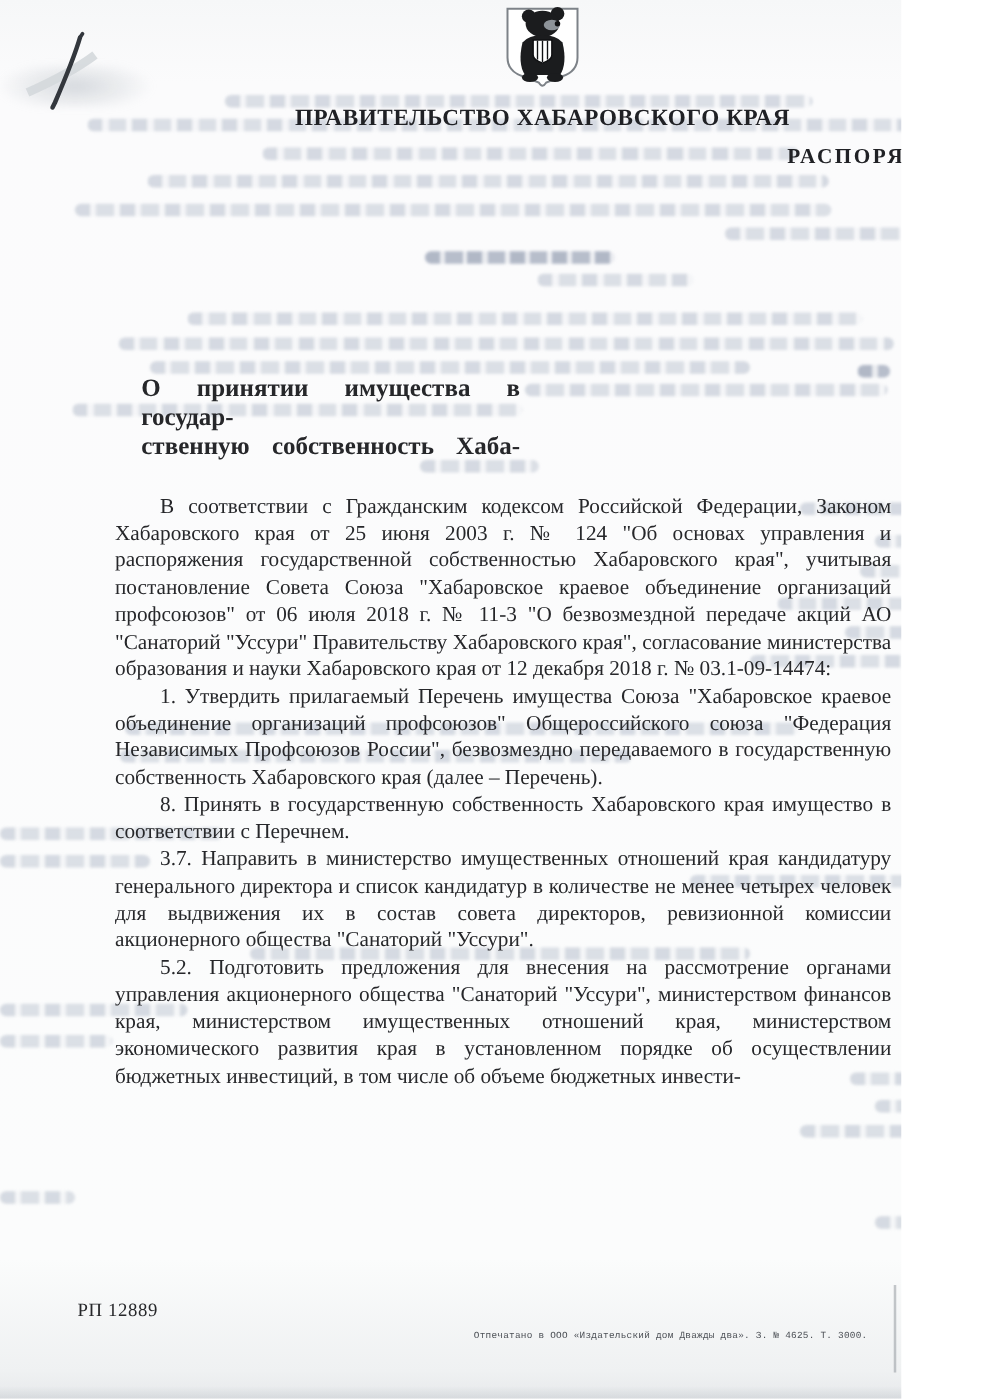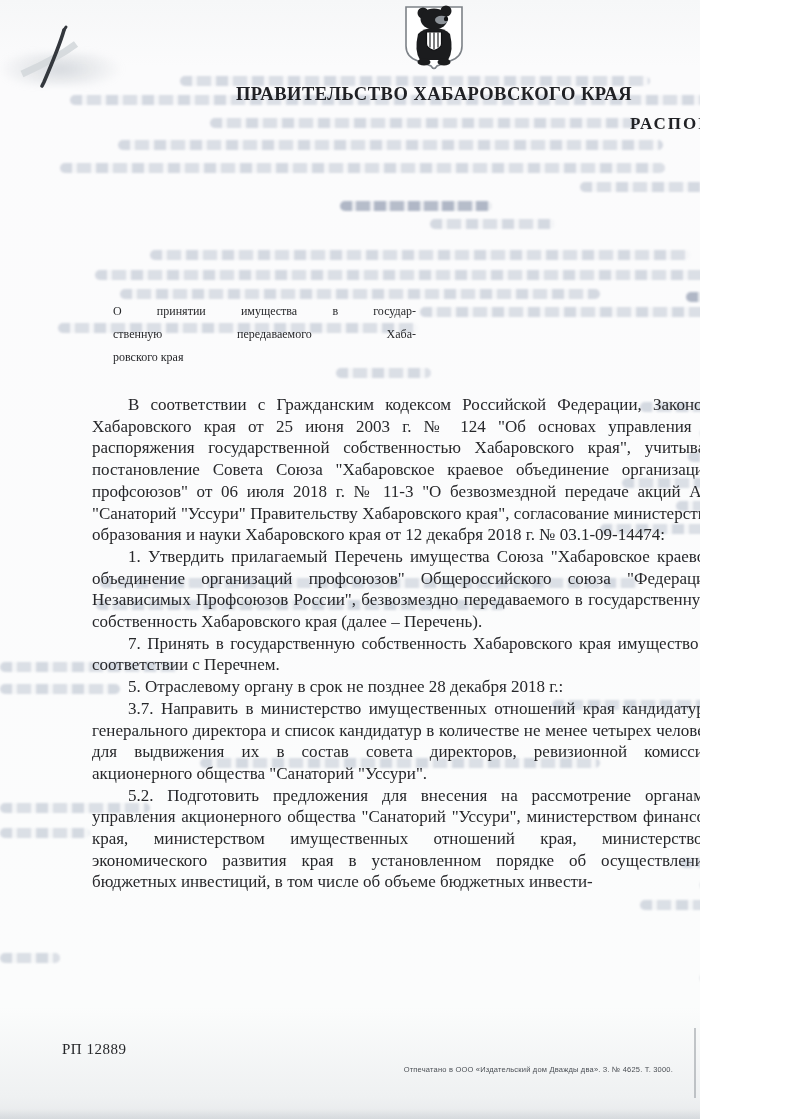--- a/index.html
+++ b/index.html
@@ -1,40 +1,40 @@
 <!DOCTYPE html>
 <html><head>
 <meta charset="utf-8">
 <style>
   html,body{margin:0;padding:0;background:#fff;}
   .page{position:relative;width:700px;height:1119px;overflow:hidden;
         background:linear-gradient(180deg,#f6f7f8 0%,#fbfbfc 6%,#fbfcfc 90%,#eff1f2 98%,#e7e9eb 100%);
-        font-family:"Liberation Serif","DejaVu Serif",serif;color:#26272a;}
+        font-family:"Liberation Serif","DejaVu Serif",serif;color:#26272a;padding-left:21px;}
   
   .header{position:absolute;left:68px;top:3px;width:732px;text-align:center;}
   .emblem{display:inline-block;}
   .authority{margin-top:7px;font-weight:bold;font-size:18.5px;letter-spacing:.5px;color:#202125;}
   .doc-type{margin-top:9px;font-weight:bold;font-size:17px;letter-spacing:2px;color:#202125;text-align:right;}
   
   .requisites{position:absolute;left:0;top:183px;width:800px;height:60px;font-size:16.5px;}
   .date-cell{position:absolute;left:103px;top:0;width:229px;border-bottom:1.4px solid #34373c;padding:0 0 4px 4px;}
   .num-label{position:absolute;left:347px;top:8px;font-size:13px;}
   .num-cell{position:absolute;left:366px;top:0;width:226px;border-bottom:1.4px solid #34373c;padding-bottom:4px;text-align:center;}
   .place{position:absolute;left:103px;top:28px;width:229px;text-align:center;font-size:15px;}
   
-  .subject{position:absolute;left:113px;top:300px;width:303px;font-size:12px;line-height:23px;}
+  .subject{position:absolute;left:113px;top:300px;width:303px;font-size:20px;line-height:23px;font-weight:bold;}
   .subject .jl{display:block;text-align:justify;text-align-last:justify;}
   .subject .last{display:block;text-align:left;}
   
   .body{position:absolute;left:92px;top:394px;width:621px;font-size:17px;line-height:21.7px;text-align:justify;}
   .body p{margin:0;text-indent:36px;}
   
   .blank-code{position:absolute;left:62px;top:1041px;font-size:15px;letter-spacing:.5px;}
   .print-note{position:absolute;right:27px;top:1065px;font-size:7.5px;color:#4b4f55;
-              font-family:Liberation Sans, sans-serif;letter-spacing:.2px;margin-left:33px;}
+              font-family:Liberation Mono, monospace;letter-spacing:.2px;margin-left:33px;}
   
   .ghost{position:absolute;display:block;height:10px;border-radius:5px;pointer-events:none;
          background:repeating-linear-gradient(90deg,rgba(124,139,164,.30) 0 12px,rgba(124,139,164,.05) 12px 17px,
                     rgba(124,139,164,.25) 17px 31px,rgba(124,139,164,.04) 31px 36px);
          filter:blur(1.3px);}
   .ghost.strong{background:repeating-linear-gradient(90deg,rgba(95,110,140,.48) 0 12px,rgba(95,110,140,.10) 12px 16px,
                     rgba(95,110,140,.44) 16px 30px,rgba(95,110,140,.08) 30px 34px);}
   .pen-mark{position:absolute;left:18px;top:16px;pointer-events:none;}
   .fold-shadow{position:absolute;left:0;top:52px;width:150px;height:34px;pointer-events:none;
                background:radial-gradient(60% 90% at 40% 50%,rgba(170,178,186,.45),rgba(170,178,186,0) 70%);
@@ -105,29 +105,27 @@
       <path d="M29.5 29 h15 v12 q0 4 -7.5 6.5 q-7.5 -2.5 -7.5 -6.5 Z" fill="#ffffff" stroke="#101113" stroke-width="1.2"></path>
       <path d="M33 29.5 v15 M37 29.5 v17 M41 29.5 v15" stroke="#101113" stroke-width="1.1" fill="none"></path>
     </svg>
     <div class="authority">ПРАВИТЕЛЬСТВО ХАБАРОВСКОГО КРАЯ</div>
     <div class="doc-type">РАСПОРЯЖЕНИЕ</div>
   </div>
 
 
   <div class="subject">
     <span class="jl">О принятии имущества в государ-</span>
-    <span class="jl">ственную передаваемого Хаба-</span>
-    <span class="last">ровского края</span>
+    <span class="jl">ственную собственность Хаба-</span>
   </div>
 
   <div class="body">
     <p>В соответствии с Гражданским кодексом Российской Федерации, Законом Хабаровского края от 25 июня 2003 г. № 124 "Об основах управления и распоряжения государственной собственностью Хабаровского края", учитывая постановление Совета Союза "Хабаровское краевое объединение организаций профсоюзов" от 06 июля 2018 г. № 11-3 "О безвозмездной передаче акций АО "Санаторий "Уссури" Правительству Хабаровского края", согласование министерства образования и науки Хабаровского края от 12 декабря 2018 г. № 03.1-09-14474:</p>
     <p>1. Утвердить прилагаемый Перечень имущества Союза "Хабаровское краевое объединение организаций профсоюзов" Общероссийского союза "Федерация Независимых Профсоюзов России", безвозмездно передаваемого в государственную собственность Хабаровского края (далее – Перечень).</p>
-    <p>7. Принять в государственную собственность Хабаровского края имущество в соответствии с Перечнем.</p>
-    <p>5. Отраслевому органу в срок не позднее 28 декабря 2018 г.:</p>
+    <p>8. Принять в государственную собственность Хабаровского края имущество в соответствии с Перечнем.</p>
     <p>3.7. Направить в министерство имущественных отношений края кандидатуру генерального директора и список кандидатур в количестве не менее четырех человек для выдвижения их в состав совета директоров, ревизионной комиссии акционерного общества "Санаторий "Уссури".</p>
     <p>5.2. Подготовить предложения для внесения на рассмотрение органами управления акционерного общества "Санаторий "Уссури", министерством финансов края, министерством имущественных отношений края, министерством экономического развития края в установленном порядке об осуществлении бюджетных инвестиций, в том числе об объеме бюджетных инвести-</p>
   </div>
 
   <div class="blank-code">РП 12889</div>
   <div class="print-note">Отпечатано в ООО «Издательский дом Дважды два». З. № 4625. Т. 3000.</div>
 
   <div class="scan-right"></div>
   <div class="scan-bottom"></div>
 </div>

